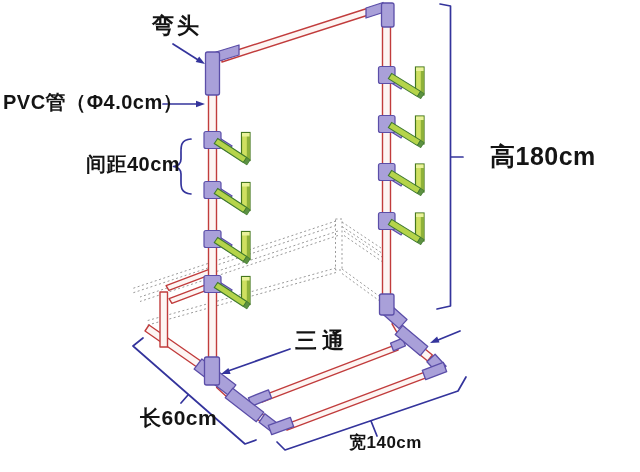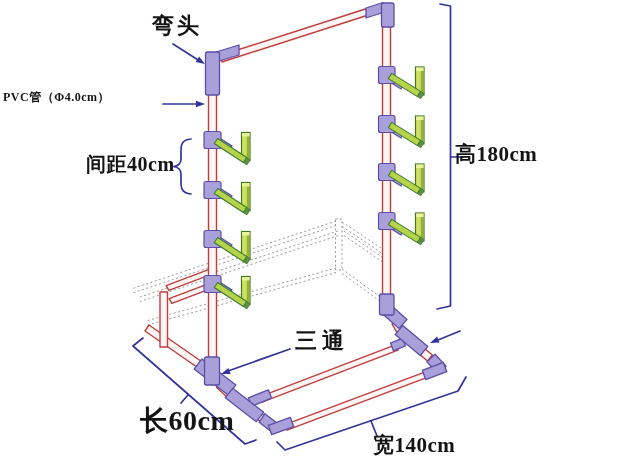--- a/index.html
+++ b/index.html
@@ -1,18 +1,18 @@
 <!DOCTYPE html>
 <html><head>
 <meta charset="utf-8">
 <style>
   html,body{margin:0;padding:0;background:#ffffff;}
   .stage{
     position:relative;width:640px;height:472px;background:#ffffff;
-    font-family:Liberation Serif, serif;overflow:hidden;border-radius:7px;
+    font-family:Liberation Sans, sans-serif;overflow:hidden;border-radius:7px;
   }
   .stage svg{position:absolute;left:0;top:0;}
   .lbl{
     position:absolute;color:#141414;font-weight:600;white-space:nowrap;
     line-height:1.1;letter-spacing:0.5px;
   }
   .phi{font-weight:800;}
 </style>
 </head>
 <body>
@@ -148,26 +148,26 @@
       <line x1="460" y1="331" x2="438" y2="340"></line>
       <polygon points="430,343 437.1,336.6 439.5,342.6" fill="#34349c" stroke="none"></polygon>
     </g>
     <path d="M143,338 L133,346 L245,444 L256,440 M188,395 L181,403"></path>
     <path d="M277,442 L285,450 L458,391 L466,377 M371,421 L377,436"></path>
   </g>
 </svg>
 
 <div class="lbl" style="left:152px;top:14px;font-size:22px;letter-spacing:3px;">弯头</div>
 
-<div class="lbl" style="left:3px;top:91px;font-size:12px;"><span>PVC管（</span><span class="phi">Φ</span><span>4.0cm）</span></div>
+<div class="lbl" style="left:3px;top:91px;font-size:20px;"><span>PVC管（</span><span class="phi">Φ</span><span>4.0cm）</span></div>
 
 <div class="lbl" style="left:86px;top:153px;font-size:20px;">间距40cm</div>
 
-<div class="lbl" style="left:455px;top:143px;font-size:21px;">高180cm</div>
+<div class="lbl" style="left:490px;top:143px;font-size:25px;">高180cm</div>
 
 <div class="lbl" style="left:295px;top:329px;font-size:22px;letter-spacing:5px;">三通</div>
 
 
-<div class="lbl" style="left:140px;top:406px;font-size:28px;">长60cm</div>
+<div class="lbl" style="left:140px;top:406px;font-size:21px;">长60cm</div>
 
-<div class="lbl" style="left:349px;top:434px;font-size:21px;margin-left:24px;">宽140cm</div>
+<div class="lbl" style="left:349px;top:434px;font-size:17px;">宽140cm</div>
 
 </div>
 
 </body></html>

